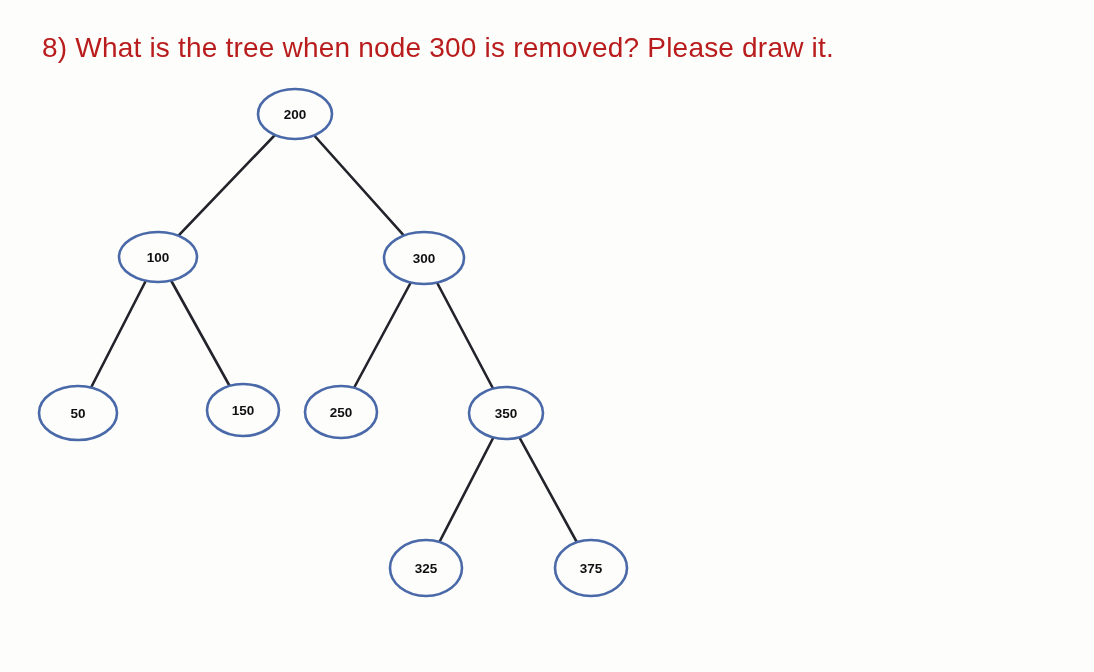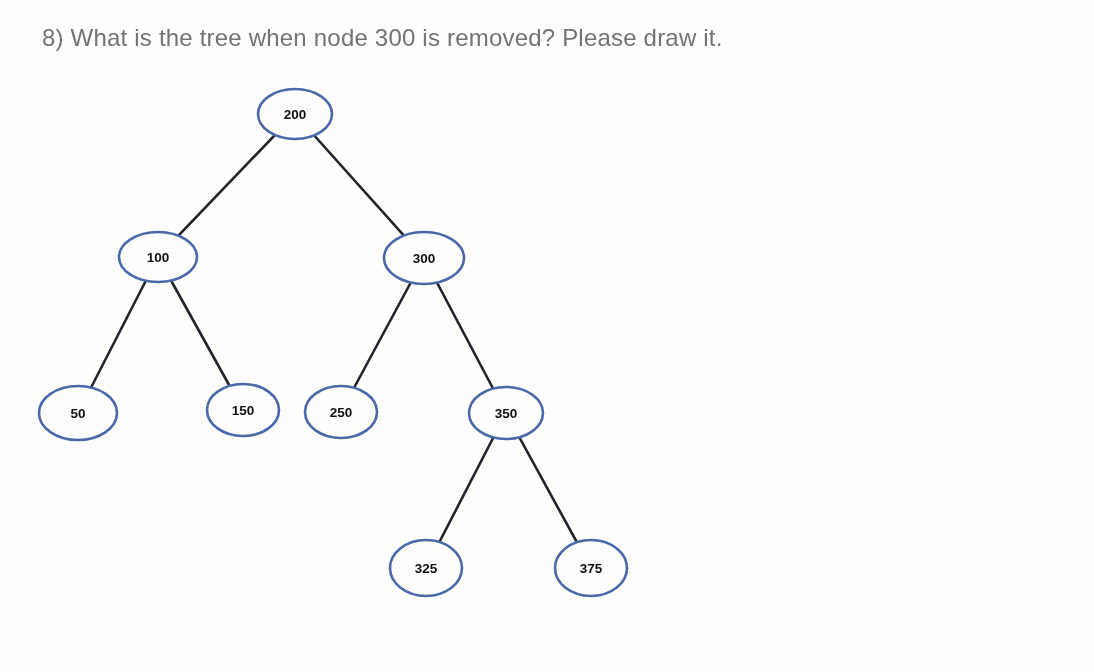--- a/index.html
+++ b/index.html
@@ -14,23 +14,23 @@
   }
   .page {
     position: relative;
     width: 1094px;
     height: 672px;
     background: #fdfdfb;
   }
   .question {
     position: absolute;
     left: 42px;
-    top: 24px;
-    font-size: 24px;
-    color: #737373;
+    top: 32px;
+    font-size: 28px;
+    color: #b91c1c;
     letter-spacing: 0.2px;
     white-space: nowrap;
   }
   .tree-svg {
     position: absolute;
     left: 0;
     top: 0;
   }
   .tree-svg text {
     font-family: "Liberation Sans", sans-serif;

